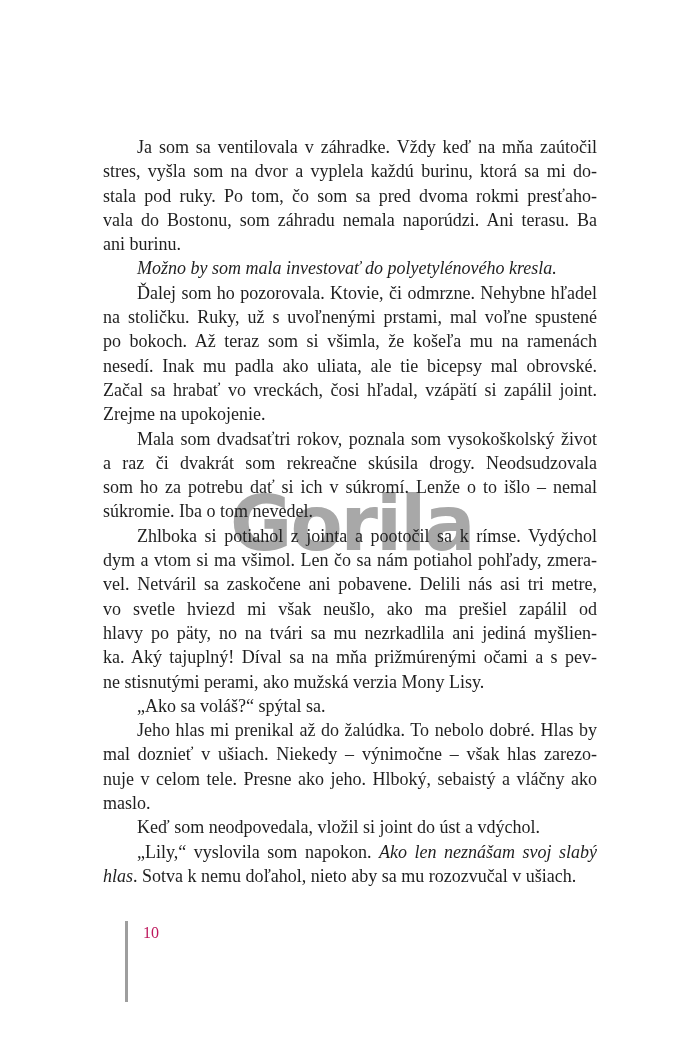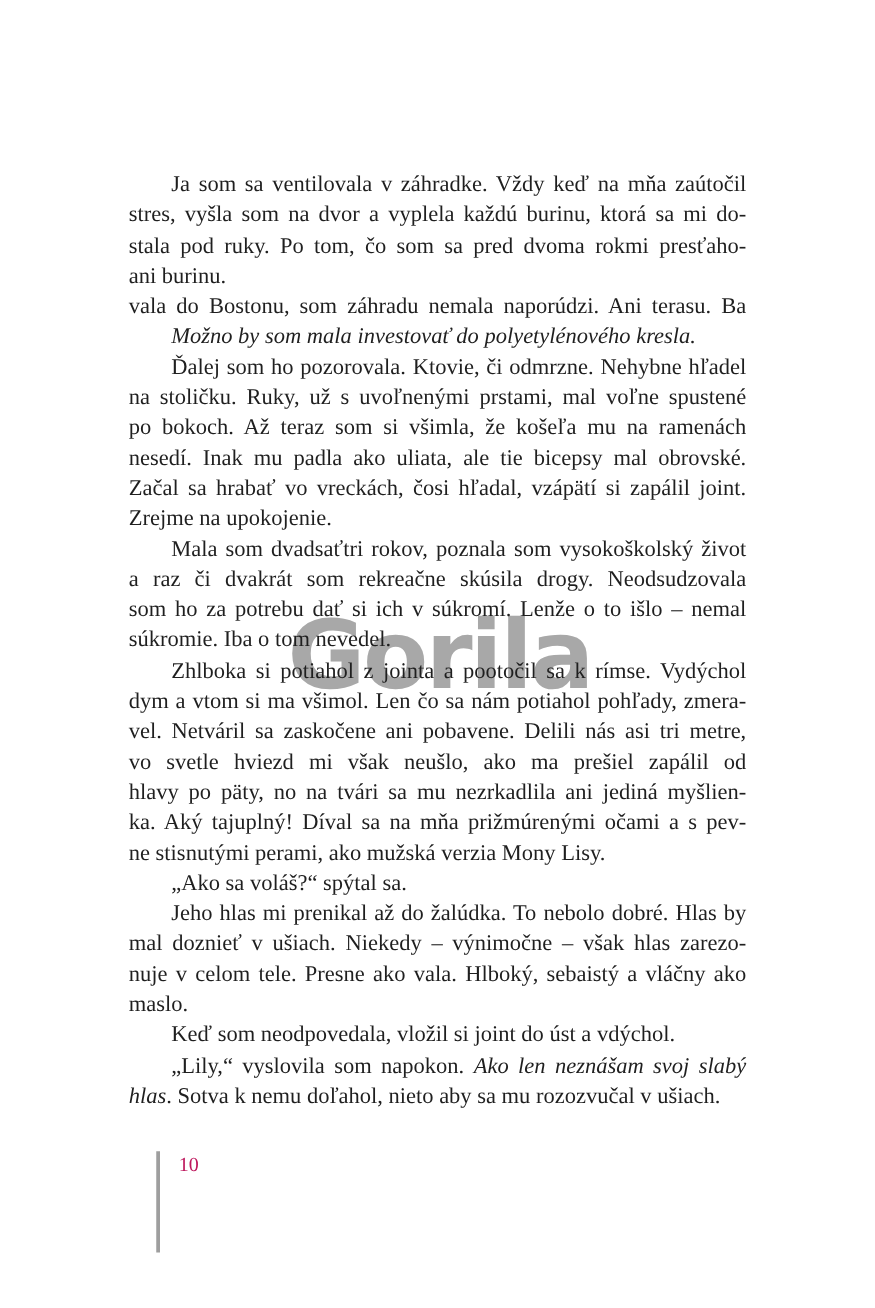--- a/index.html
+++ b/index.html
@@ -70,22 +70,22 @@
 </head>
 <body>
 
 <div class="page">
   <div class="watermark">Gorila</div>
 
   <div class="text-block">
       <div class="line indent"><span>Ja som sa ventilovala v záhradke. Vždy keď na mňa zaútočil</span></div>
       <div class="line"><span>stres, vyšla som na dvor a vyplela každú burinu, ktorá sa mi do-</span></div>
       <div class="line"><span>stala pod ruky. Po tom, čo som sa pred dvoma rokmi presťaho-</span></div>
+      <div class="line"><span>vala do Bostonu, som záhradu nemala naporúdzi. Ani terasu. Ba</span></div>
       <div class="line last"><span>ani burinu.</span></div>
-      <div class="line"><span>vala do Bostonu, som záhradu nemala naporúdzi. Ani terasu. Ba</span></div>
       <div class="line last indent"><span class="italic">Možno by som mala investovať do polyetylénového kresla.</span></div>
       <div class="line indent"><span>Ďalej som ho pozorovala. Ktovie, či odmrzne. Nehybne hľadel</span></div>
       <div class="line"><span>na stoličku. Ruky, už s uvoľnenými prstami, mal voľne spustené</span></div>
       <div class="line"><span>po bokoch. Až teraz som si všimla, že košeľa mu na ramenách</span></div>
       <div class="line"><span>nesedí. Inak mu padla ako uliata, ale tie bicepsy mal obrovské.</span></div>
       <div class="line"><span>Začal sa hrabať vo vreckách, čosi hľadal, vzápätí si zapálil joint.</span></div>
       <div class="line last"><span>Zrejme na upokojenie.</span></div>
       <div class="line indent"><span>Mala som dvadsaťtri rokov, poznala som vysokoškolský život</span></div>
       <div class="line"><span>a raz či dvakrát som rekreačne skúsila drogy. Neodsudzovala</span></div>
       <div class="line"><span>som ho za potrebu dať si ich v súkromí. Lenže o to išlo – nemal</span></div>
@@ -93,21 +93,21 @@
       <div class="line indent"><span>Zhlboka si potiahol z jointa a pootočil sa k rímse. Vydýchol</span></div>
       <div class="line"><span>dym a vtom si ma všimol. Len čo sa nám potiahol pohľady, zmera-</span></div>
       <div class="line"><span>vel. Netváril sa zaskočene ani pobavene. Delili nás asi tri metre,</span></div>
       <div class="line"><span>vo svetle hviezd mi však neušlo, ako ma prešiel zapálil od</span></div>
       <div class="line"><span>hlavy po päty, no na tvári sa mu nezrkadlila ani jediná myšlien-</span></div>
       <div class="line"><span>ka. Aký tajuplný! Díval sa na mňa prižmúrenými očami a s pev-</span></div>
       <div class="line last"><span>ne stisnutými perami, ako mužská verzia Mony Lisy.</span></div>
       <div class="line last indent"><span>„Ako sa voláš?“ spýtal sa.</span></div>
       <div class="line indent"><span>Jeho hlas mi prenikal až do žalúdka. To nebolo dobré. Hlas by</span></div>
       <div class="line"><span>mal doznieť v ušiach. Niekedy – výnimočne – však hlas zarezo-</span></div>
-      <div class="line"><span>nuje v celom tele. Presne ako vala. Hlboký, sebaistý a vláčny ako</span></div>
+      <div class="line"><span>nuje v celom tele. Presne ako jeho. Hlboký, sebaistý a vláčny ako</span></div>
       <div class="line last"><span>maslo.</span></div>
       <div class="line last indent"><span>Keď som neodpovedala, vložil si joint do úst a vdýchol.</span></div>
       <div class="line indent"><span>„Lily,“ vyslovila som napokon. </span><span class="italic">Ako len neznášam svoj slabý</span></div>
       <div class="line last"><span class="italic">hlas</span><span>. Sotva k nemu doľahol, nieto aby sa mu rozozvučal v ušiach.</span></div>
     </div>
 
   <div class="footer-rule"></div>
 
   <div class="page-number">10</div>
 </div>

